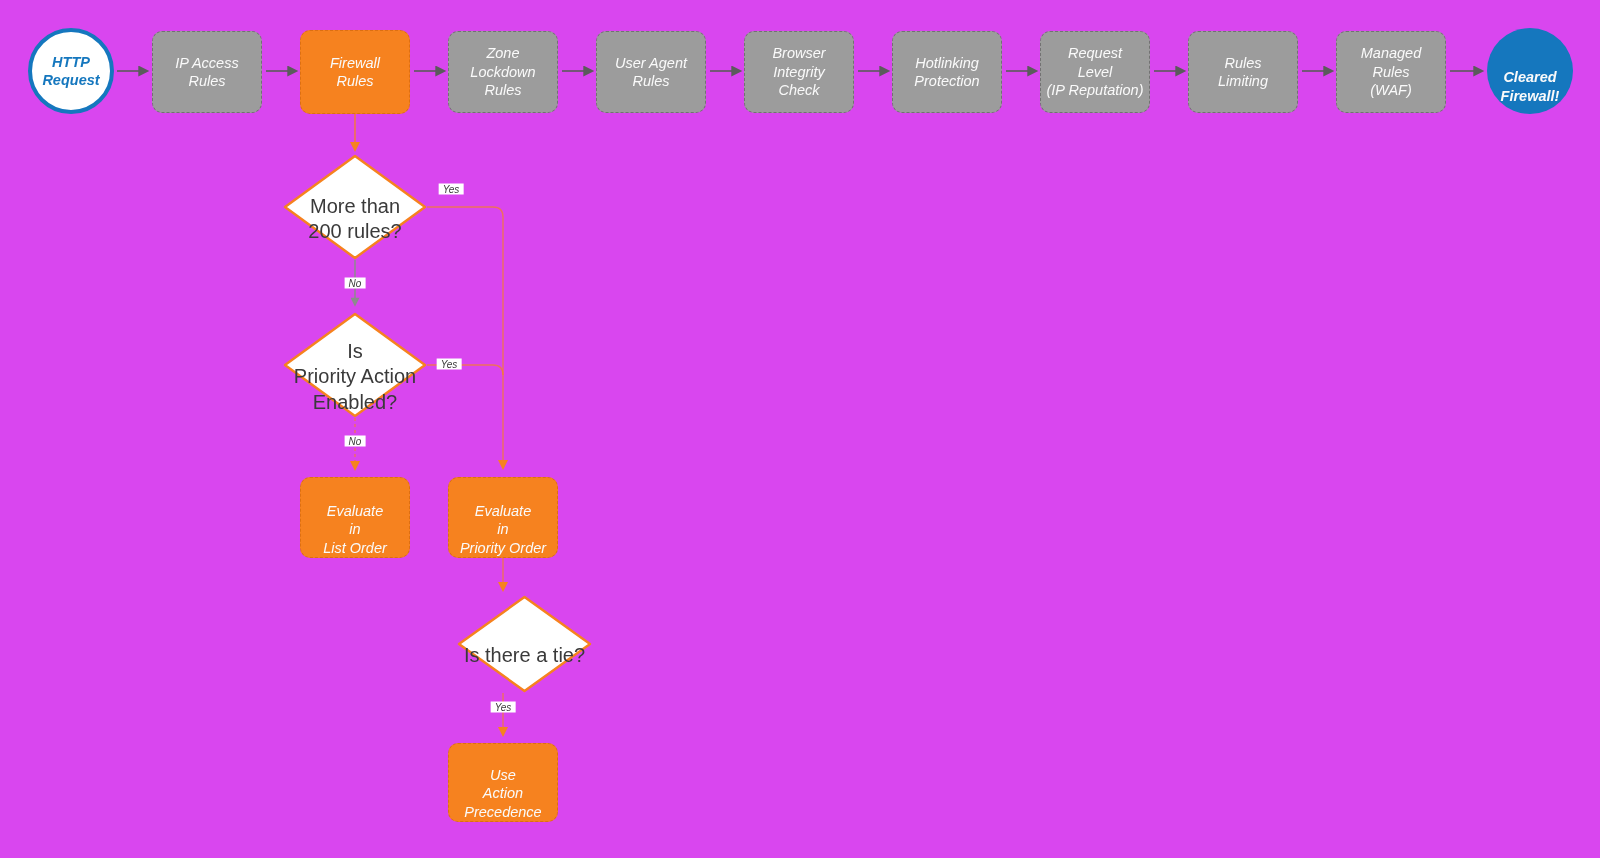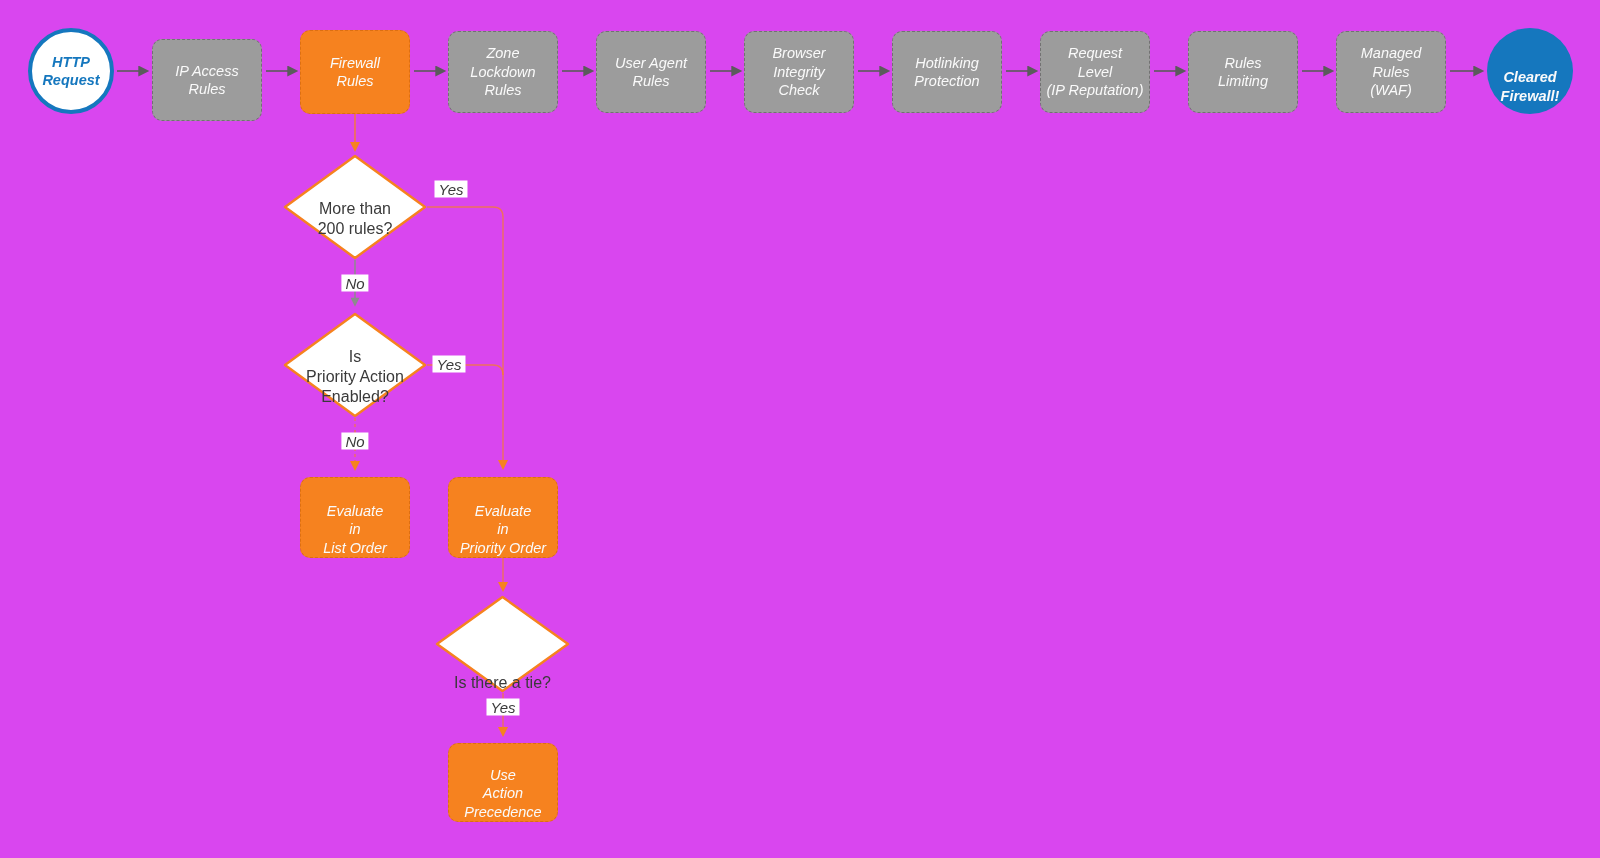--- a/index.html
+++ b/index.html
@@ -43,24 +43,24 @@
   .start-circle .lbl{color:var(--blue);font-weight:bold;}
   .end-circle{background:var(--blue);}
   .end-circle .lbl{font-weight:bold;margin-top:31px;}
   .lbl{
     white-space:pre-line;font-style:italic;font-size:14.5px;line-height:1.27;
     color:#FAFAFA;position:relative;
   }
   .diamond{background:transparent;}
   .diamond svg{position:absolute;left:0;top:0;width:100%;height:100%;}
   .diamond polygon{fill:#ffffff;stroke:var(--orange);stroke-width:2.4;stroke-linejoin:round;}
-  .diamond .lbl{font-style:normal;color:var(--text-dark);font-size:16px;margin-top:24px;}
+  .diamond .lbl{font-style:normal;color:var(--text-dark);font-size:20px;margin-top:24px;}
   .edge-label{
     position:absolute;transform:translate(-50%,-50%);
-    font-style:italic;font-size:15px;color:var(--text-dark);
+    font-style:italic;font-size:10px;color:var(--text-dark);
     background:#ffffff;padding:0 4px;white-space:nowrap;
   }
 </style>
 </head>
 <body>
 
 <div class="canvas">
 
   <svg class="edges" viewBox="0 0 1600 858">
     <defs>
@@ -93,21 +93,21 @@
     <path class="edge-orange dashed" d="M355 418 V468" marker-end="url(#ah-orange)"></path>
     <path class="edge-orange" d="M503 558 V589" marker-end="url(#ah-orange)"></path>
     <path class="edge-orange" d="M503 693 V734" marker-end="url(#ah-orange)"></path>
   </svg>
 
   <div class="node terminator start-circle" style="left:28px;top:28px;">
     <span class="lbl">HTTP
 Request</span>
   </div>
 
-  <div class="node stage" style="left:152px;margin-top:8px;">
+  <div class="node stage" style="left:152px;">
     <span class="lbl">IP Access
 Rules</span>
   </div>
   <div class="node stage hl" style="left:300px;">
     <span class="lbl">Firewall
 Rules</span>
   </div>
   <div class="node stage" style="left:448px;">
     <span class="lbl">Zone
 Lockdown
@@ -154,21 +154,21 @@
 200 rules?</span>
   </div>
   <div class="node diamond" style="left:283px;top:312px;width:144px;height:106px;">
     <svg viewBox="0 0 144 106">
         <polygon points="72,2 142,53 72,104 2,53"></polygon>
       </svg>
     <span class="lbl">Is
 Priority Action
 Enabled?</span>
   </div>
-  <div class="node diamond" style="left:435px;top:595px;width:135px;height:98px;align-items:flex-end;">
+  <div class="node diamond" style="left:457px;top:595px;width:135px;height:98px;">
     <svg viewBox="0 0 135 98">
         <polygon points="67.5,2 133,49 67.5,96 2,49"></polygon>
       </svg>
     <span class="lbl">Is there a tie?</span>
   </div>
 
   <div class="node proc" style="left:300px;top:477px;height:81px;">
     <span class="lbl">Evaluate
 in
 List Order</span>

